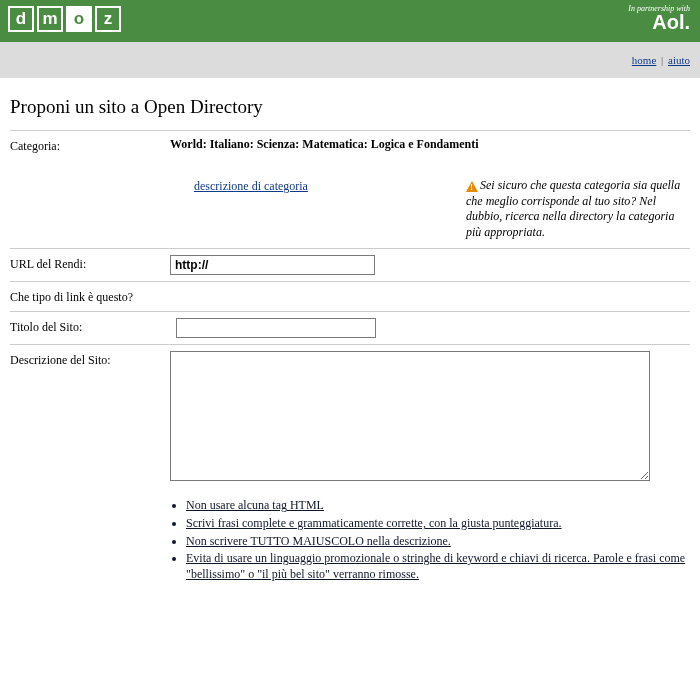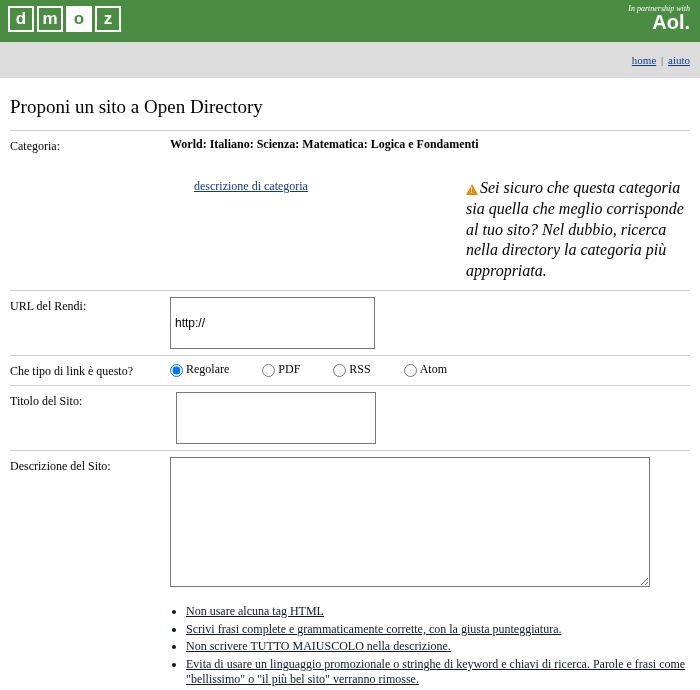--- a/index.html
+++ b/index.html
@@ -18,24 +18,24 @@
 h1 { font-family: "Times New Roman", serif; font-size: 19px; font-weight: normal; margin: 8px 0 12px 0; }
 .row { display: flex; align-items: flex-start; border-top: 1px solid #ccc; padding: 6px 0; }
 .row:first-of-type { border-top: 1px solid #ccc; }
 .label-col { width: 160px; flex-shrink: 0; font-weight: normal; font-size: 12px; padding-top: 2px; }
 .value-col { flex: 1; font-size: 12px; }
 .cat-path { font-weight: bold; font-size: 12px; }
 .cat-link-row { padding: 18px 0 8px 0; display: flex; gap: 24px; }
 .cat-link-col { width: 160px; flex-shrink: 0; }
 .cat-link-mid { flex: 1; }
 .cat-link-mid a { color: #103a8a; text-decoration: underline; font-size: 12px; cursor: pointer; }
-.warn-box { width: 230px; flex-shrink: 0; font-style: italic; font-size: 16px; line-height: 1.3; padding-left: 6px; }
+.warn-box { width: 230px; flex-shrink: 0; font-style: italic; font-size: 12px; line-height: 1.3; padding-left: 6px; }
 .warn-icon { display: inline-block; width: 0; height: 0; border-left: 6px solid transparent; border-right: 6px solid transparent; border-bottom: 11px solid #e68a00; position: relative; vertical-align: middle; margin-right: 2px; }
 .warn-icon::after { content: "!"; position: absolute; left: -2px; top: 1px; font-size: 9px; font-weight: bold; color: #fff; font-style: normal; }
-input[type=text] { font-family: Arial, sans-serif; font-size: 12px; padding: 18px 4px; border: 1px solid #7a7a7a; }
+input[type=text] { font-family: Arial, sans-serif; font-size: 12px; padding: 2px 4px; border: 1px solid #7a7a7a; font-weight: bold; }
 .url-input { width: 205px; }
 .title-input { width: 200px; margin-left: 6px; border: 1px solid #bbb; }
 .radio-group label { margin-right: 30px; font-size: 12px; }
 .radio-group input { vertical-align: middle; margin-right: 3px; }
 .tips { font-size: 12px; }
 .tips ul { list-style: disc; padding-left: 16px; color: #555; }
 .tips ul li { color: #666; padding: 1px 0; }
 .tips .lead { color: #000; }
 textarea { width: 480px; height: 130px; font-family: Arial, sans-serif; font-size: 12px; border: 1px solid #7a7a7a; resize: both; }
 .desc-tips { font-size: 12px; margin-top: 12px; }
@@ -84,26 +84,20 @@
 
   <div class="row">
     <div class="label-col">URL del Rendi:</div>
     <div class="value-col">
       <input type="text" class="url-input" value="http://" style="">
     </div>
   </div>
 
   <div class="row">
     <div class="label-col" style="font-weight:normal">Che tipo di link è questo?</div>
-    <div class="value-col radio-group">
-      <label><input type="radio" name="lt" checked="" style=""><span>Regolare</span></label>
-      <label><input type="radio" name="lt" style=""><span>PDF</span></label>
-      <label><input type="radio" name="lt" style=""><span>RSS</span></label>
-      <label><input type="radio" name="lt" style=""><span>Atom</span></label>
-    </div>
   </div>
 
   <div class="row">
     <div class="label-col">Titolo del Sito:</div>
     <div class="value-col tips">
       <div style="display:flex;align-items:flex-start;">
         <input type="text" class="title-input" style="">
       </div>
     </div>
   </div>

